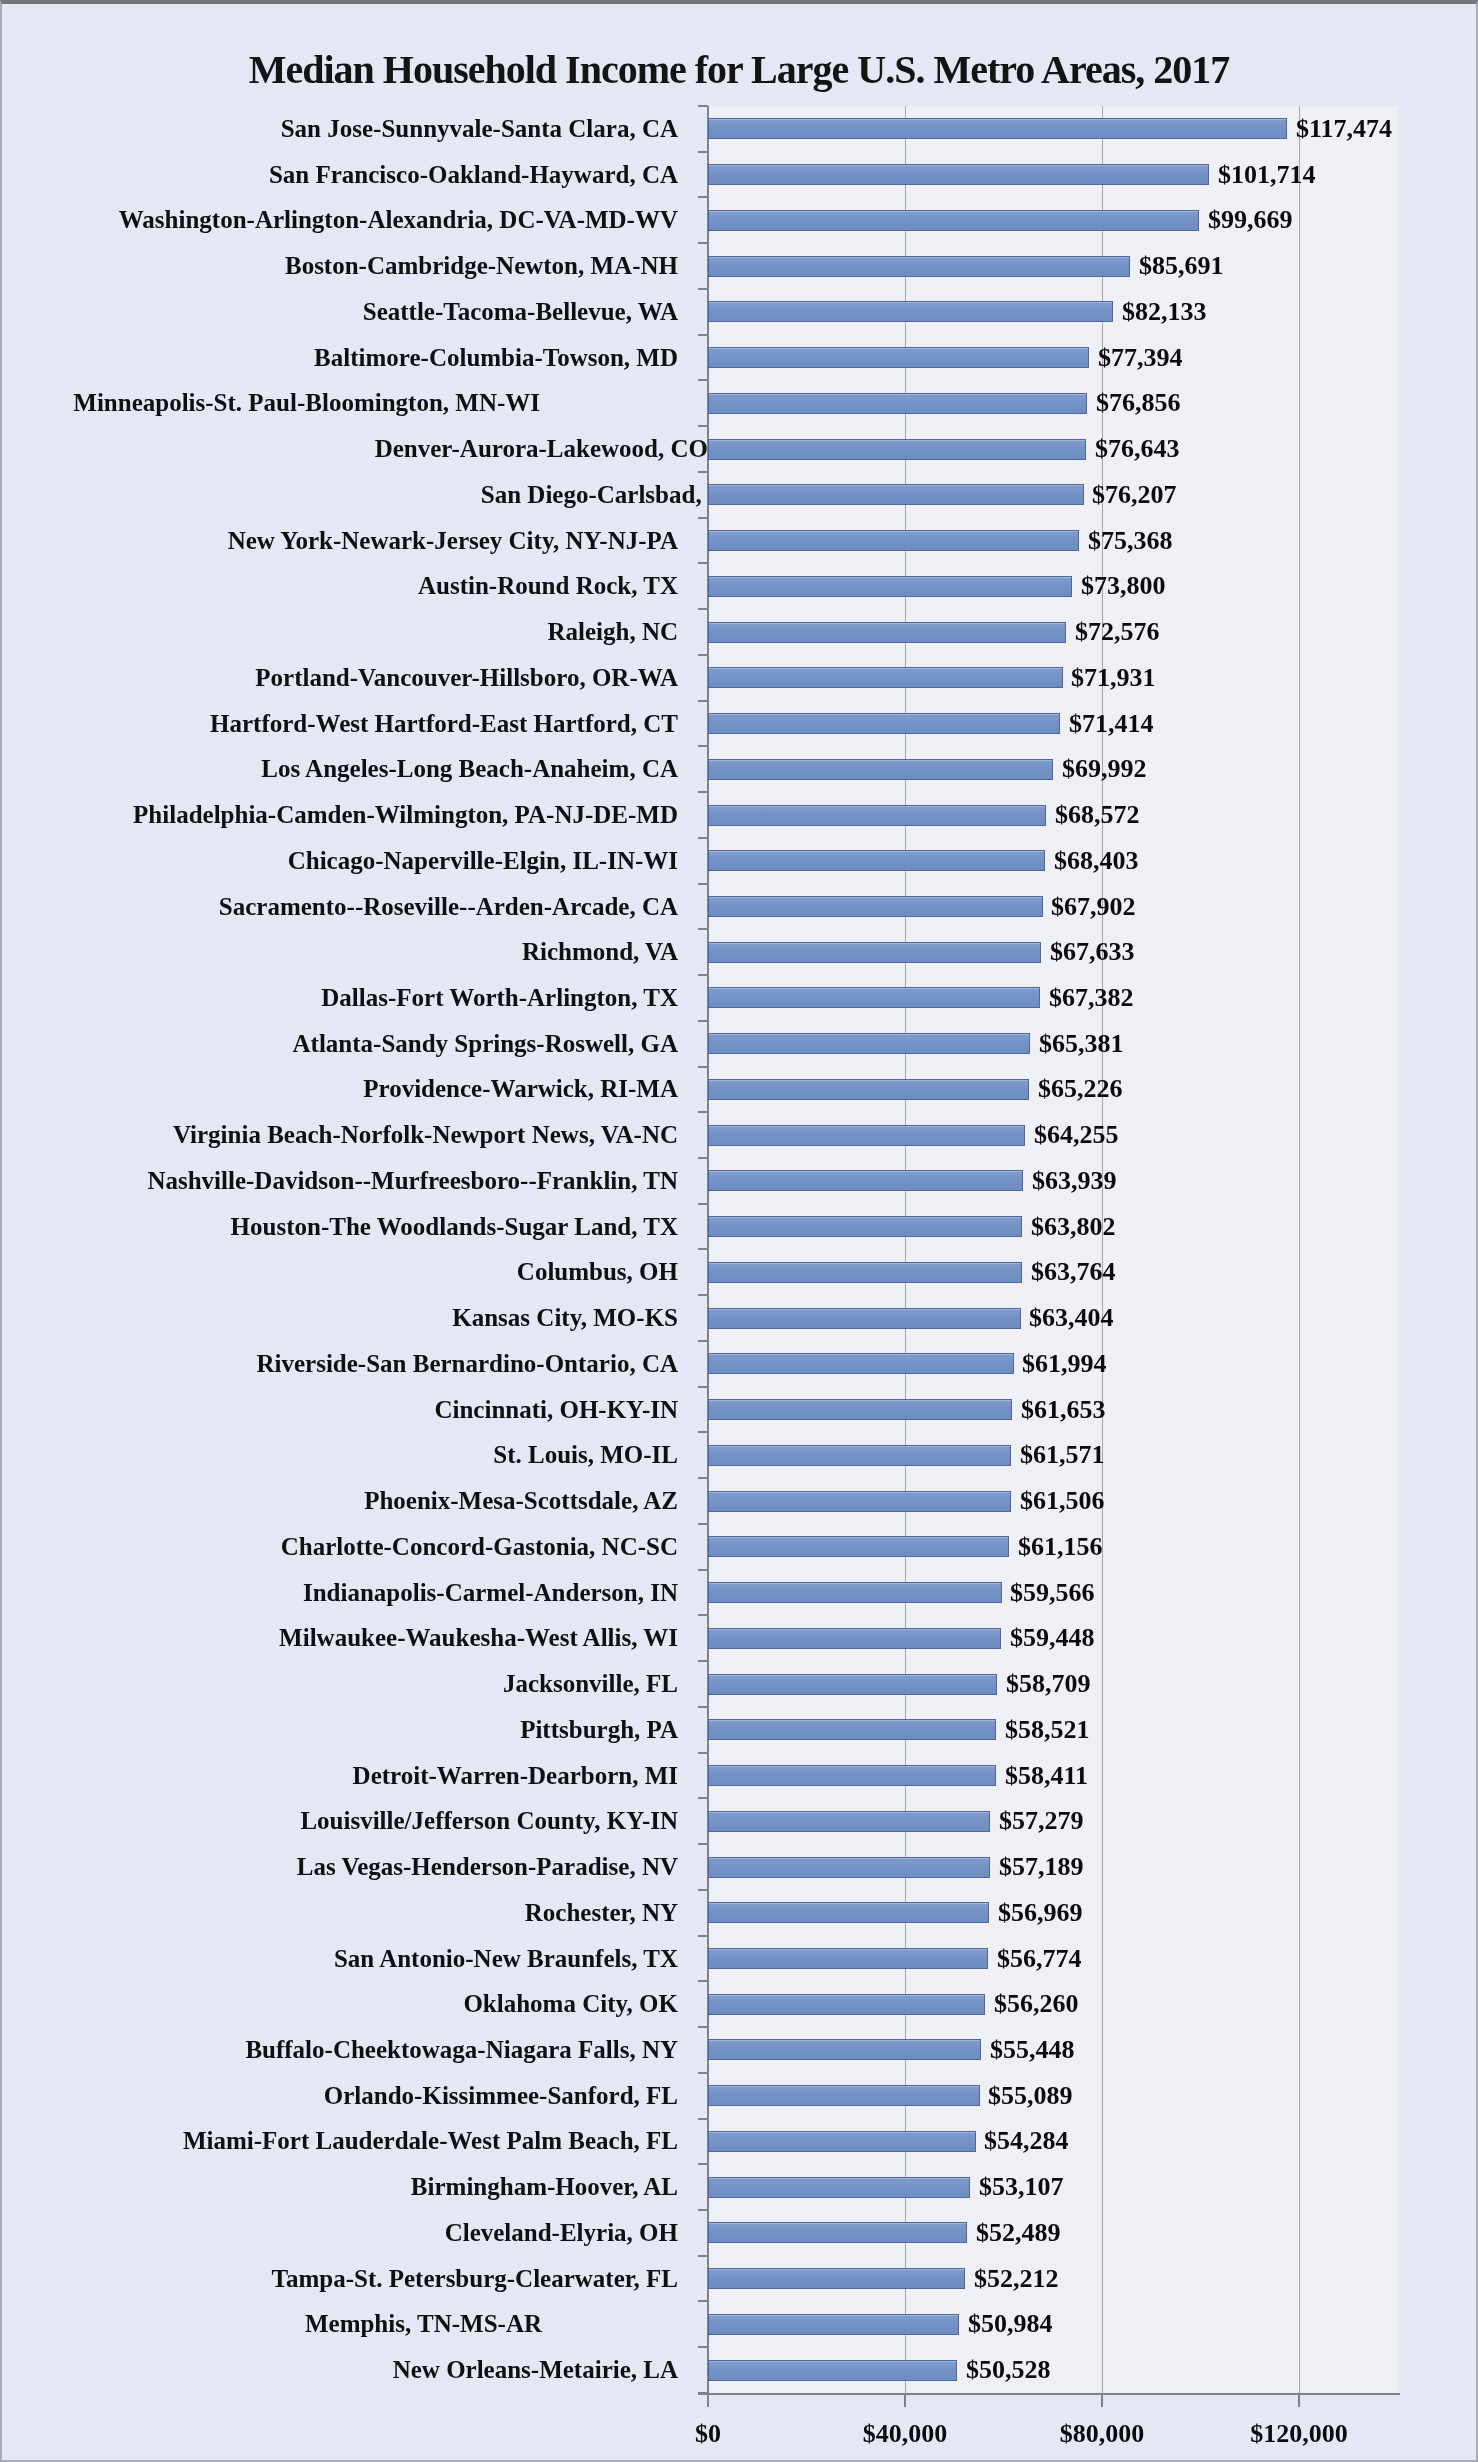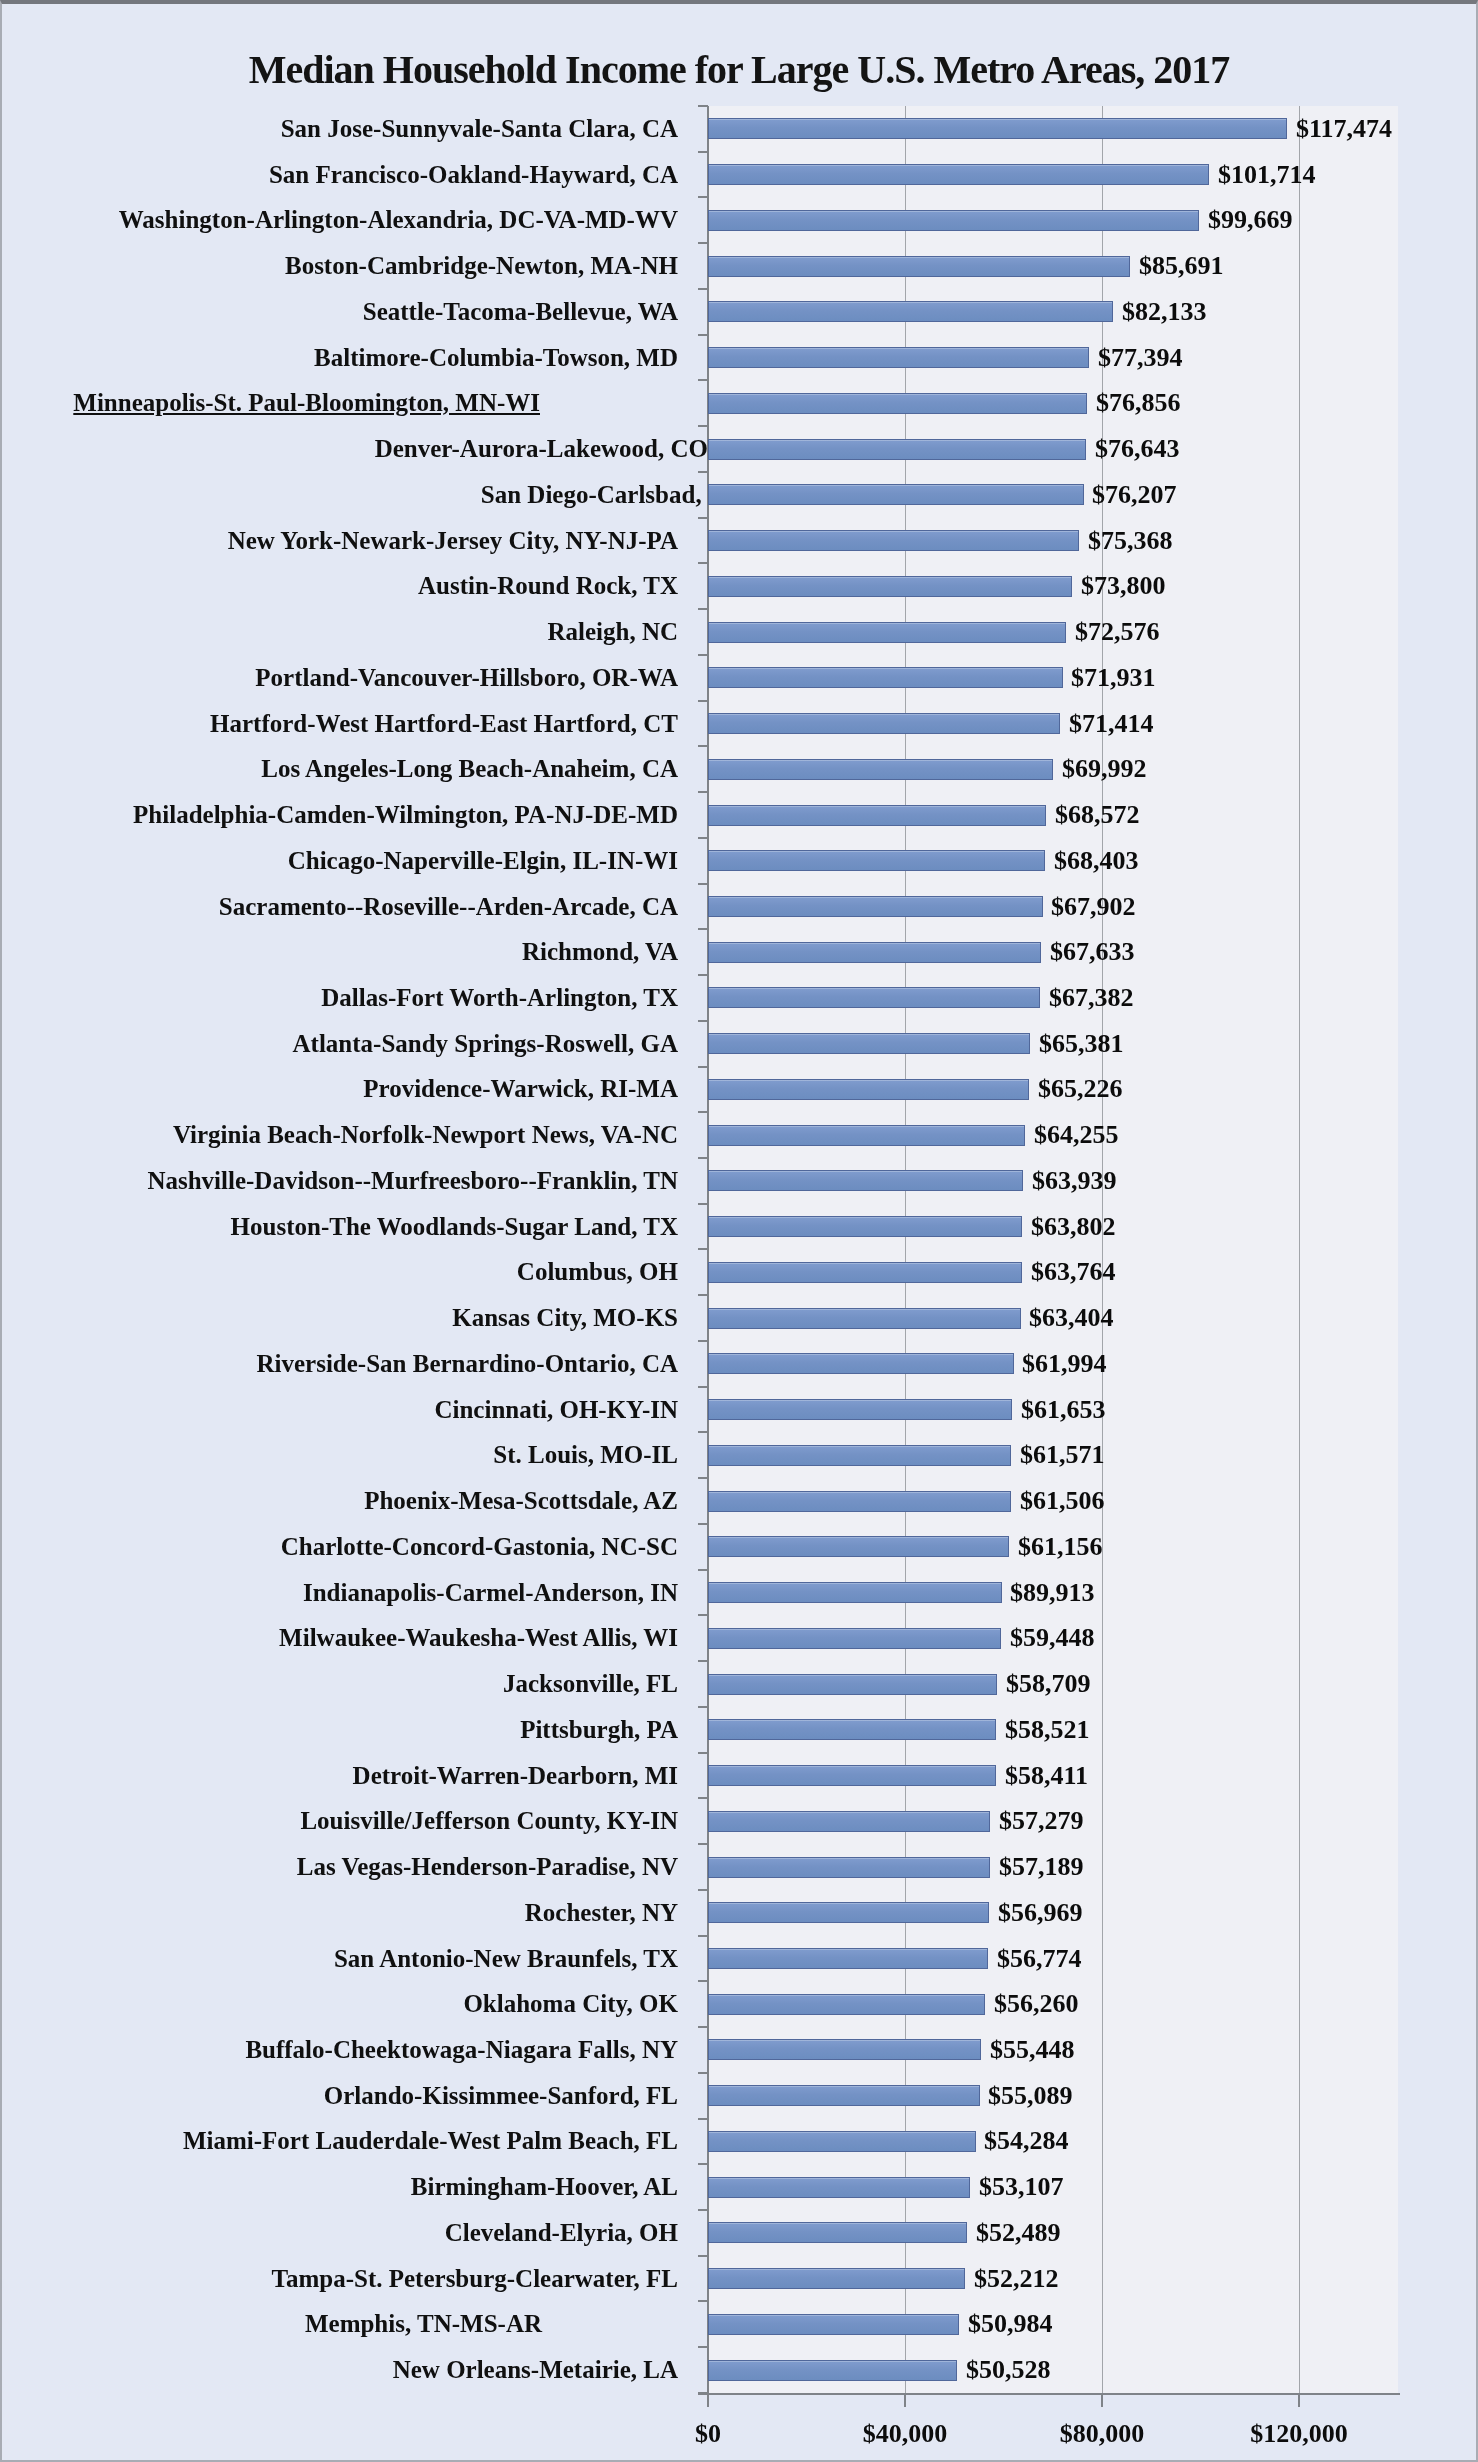--- a/index.html
+++ b/index.html
@@ -132,21 +132,21 @@
       <div class="value-label" style="left: 1206px; top: 193px; height: 46px;">$99,669</div>
       <div class="cat-label" style="top: 239px; height: 46px; width: 706px; padding-right: 30px;">Boston-Cambridge-Newton, MA-NH</div>
       <div class="bar" style="left: 706px; top: 252px; width: 422px; height: 21px;"></div>
       <div class="value-label" style="left: 1137px; top: 239px; height: 46px;">$85,691</div>
       <div class="cat-label" style="top: 285px; height: 46px; width: 706px; padding-right: 30px;">Seattle-Tacoma-Bellevue, WA</div>
       <div class="bar" style="left: 706px; top: 297px; width: 405px; height: 21px;"></div>
       <div class="value-label" style="left: 1120px; top: 285px; height: 46px;">$82,133</div>
       <div class="cat-label" style="top: 331px; height: 46px; width: 706px; padding-right: 30px;">Baltimore-Columbia-Towson, MD</div>
       <div class="bar" style="left: 706px; top: 343px; width: 381px; height: 21px;"></div>
       <div class="value-label" style="left: 1096px; top: 331px; height: 46px;">$77,394</div>
-      <div class="cat-label" style="top: 376px; height: 46px; width: 564px; padding-right: 26px; text-decoration: underline;">Minneapolis-St. Paul-Bloomington, MN-WI</div>
+      <div class="cat-label" style="top: 376px; height: 46px; width: 564px; padding-right: 26px;">Minneapolis-St. Paul-Bloomington, MN-WI</div>
       <div class="bar" style="left: 706px; top: 389px; width: 379px; height: 21px;"></div>
       <div class="value-label" style="left: 1094px; top: 376px; height: 46px;">$76,856</div>
       <div class="cat-label" style="top: 422px; height: 46px; width: 706px; ">Denver-Aurora-Lakewood, CO</div>
       <div class="bar" style="left: 706px; top: 435px; width: 378px; height: 21px;"></div>
       <div class="value-label" style="left: 1093px; top: 422px; height: 46px;">$76,643</div>
       <div class="cat-label" style="top: 468px; height: 46px; width: 768px; padding-right: 26px;">San Diego-Carlsbad, CA</div>
       <div class="bar" style="left: 706px; top: 480px; width: 376px; height: 21px;"></div>
       <div class="value-label" style="left: 1090px; top: 468px; height: 46px;">$76,207</div>
       <div class="cat-label" style="top: 514px; height: 46px; width: 706px; padding-right: 30px;">New York-Newark-Jersey City, NY-NJ-PA</div>
       <div class="bar" style="left: 706px; top: 526px; width: 371px; height: 21px;"></div>
@@ -212,21 +212,21 @@
       <div class="bar" style="left: 706px; top: 1441px; width: 303px; height: 21px;"></div>
       <div class="value-label" style="left: 1018px; top: 1428px; height: 46px;">$61,571</div>
       <div class="cat-label" style="top: 1474px; height: 46px; width: 706px; padding-right: 30px;">Phoenix-Mesa-Scottsdale, AZ</div>
       <div class="bar" style="left: 706px; top: 1487px; width: 303px; height: 21px;"></div>
       <div class="value-label" style="left: 1018px; top: 1474px; height: 46px;">$61,506</div>
       <div class="cat-label" style="top: 1520px; height: 46px; width: 706px; padding-right: 30px;">Charlotte-Concord-Gastonia, NC-SC</div>
       <div class="bar" style="left: 706px; top: 1532px; width: 301px; height: 21px;"></div>
       <div class="value-label" style="left: 1016px; top: 1520px; height: 46px;">$61,156</div>
       <div class="cat-label" style="top: 1566px; height: 46px; width: 706px; padding-right: 30px;">Indianapolis-Carmel-Anderson, IN</div>
       <div class="bar" style="left: 706px; top: 1578px; width: 294px; height: 21px;"></div>
-      <div class="value-label" style="left: 1008px; top: 1566px; height: 46px;">$89,913</div>
+      <div class="value-label" style="left: 1008px; top: 1566px; height: 46px;">$59,566</div>
       <div class="cat-label" style="top: 1611px; height: 46px; width: 706px; padding-right: 30px;">Milwaukee-Waukesha-West Allis, WI</div>
       <div class="bar" style="left: 706px; top: 1624px; width: 293px; height: 21px;"></div>
       <div class="value-label" style="left: 1008px; top: 1611px; height: 46px;">$59,448</div>
       <div class="cat-label" style="top: 1657px; height: 46px; width: 706px; padding-right: 30px;">Jacksonville, FL</div>
       <div class="bar" style="left: 706px; top: 1670px; width: 289px; height: 21px;"></div>
       <div class="value-label" style="left: 1004px; top: 1657px; height: 46px;">$58,709</div>
       <div class="cat-label" style="top: 1703px; height: 46px; width: 706px; padding-right: 30px;">Pittsburgh, PA</div>
       <div class="bar" style="left: 706px; top: 1715px; width: 288px; height: 21px;"></div>
       <div class="value-label" style="left: 1003px; top: 1703px; height: 46px;">$58,521</div>
       <div class="cat-label" style="top: 1749px; height: 46px; width: 706px; padding-right: 30px;">Detroit-Warren-Dearborn, MI</div>

